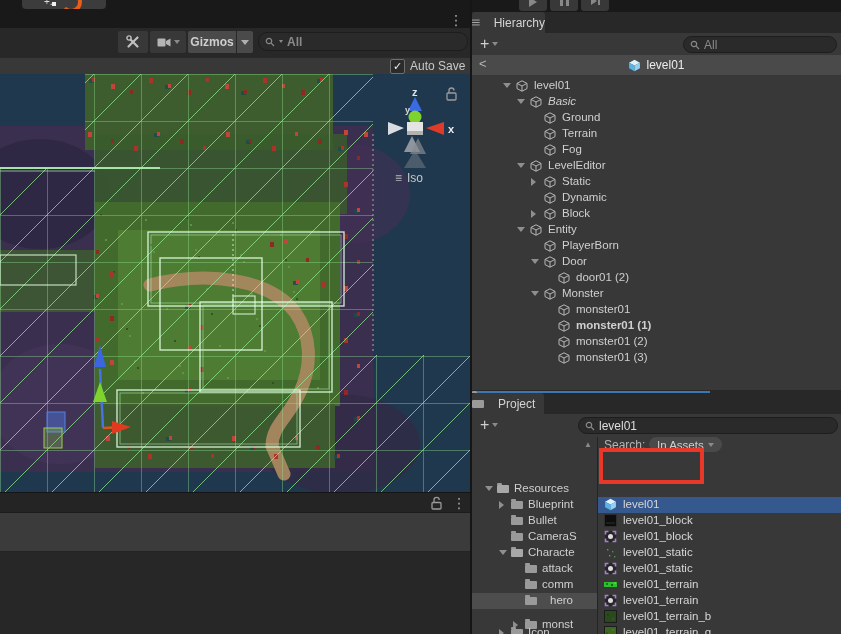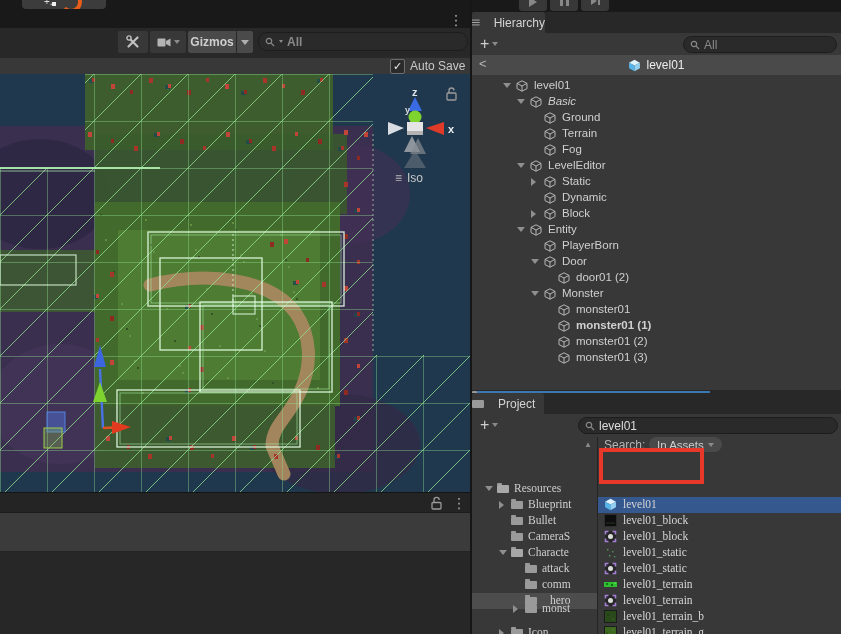--- a/index.html
+++ b/index.html
@@ -68,21 +68,21 @@
   
   #proj-accent{left:477px;top:391px;width:233px;height:2px;background:#3d76b5;}
   #proj-tabrow{left:472px;top:393px;width:369px;height:21px;}
   #proj-tab{width:72px;}
   #proj-toolbar{left:472px;top:414px;width:369px;height:23px;}
   #proj-search{left:106px;top:3px;width:246px;height:15px;color:#dedede;}
   #proj-body{left:472px;top:437px;width:369px;height:197px;background:#383838;overflow:hidden;}
   #proj-folders{position:absolute;left:0;top:0;width:125px;height:197px;overflow:hidden;}
   #proj-divider{position:absolute;left:125px;top:0;width:1px;height:197px;background:#242424;}
   #proj-results{position:absolute;left:126px;top:0;width:243px;height:197px;overflow:hidden;}
-  .p-row{position:absolute;left:0;width:100%;height:16px;cursor:pointer;font-family:Liberation Serif, serif;}
+  .p-row{position:absolute;left:0;width:100%;height:16px;cursor:pointer;}
   .p-row.sel-gray{background:#4d4d4d;}
   .p-row.sel-blue{background:#35588e;}
   .folder{position:absolute;top:4px;width:12px;height:8px;background:#9a9a9a;border-radius:1px;}
   .folder:before{content:"";position:absolute;left:0;top:-2px;width:5px;height:2px;background:#9a9a9a;border-radius:1px 1px 0 0;}
   .folder.open{background:#a8a8a8;}
   #scroll-up{position:absolute;left:112px;top:3px;color:#8a8a8a;font-size:8px;cursor:pointer;}
   #search-head{position:absolute;left:0;top:0;width:243px;height:16px;}
   #search-head-lbl{position:absolute;left:6px;top:1px;color:#b4b4b4;}
   #scope-pill{position:absolute;left:51px;top:0;height:15px;background:#4a4a4a;border-radius:8px;display:flex;align-items:center;gap:4px;padding:0 8px;color:#cfcfcf;font-size:11.5px;cursor:pointer;}
   .res-ic{position:absolute;left:6px;top:1px;width:13px;height:13px;}
@@ -584,21 +584,21 @@
         <span class="lbl" style="left: 70px;">attack</span>
       </div>
       <div class="p-row" style="top: 140px;">
         <span class="folder" style="left: 53px;"></span>
         <span class="lbl" style="left: 70px;">comm</span>
       </div>
       <div class="p-row sel-gray" style="top: 156px;">
         <span class="folder" style="left: 53px;"></span>
         <span class="lbl" style="left: 78px;">hero</span>
       </div>
-      <div class="p-row" style="top: 164px; padding-left: 34px;">
+      <div class="p-row" style="top: 180px; padding-left: 34px;">
         <span class="tri right" style="left: 41px;"></span>
         <span class="folder" style="left: 53px;"></span>
         <span class="lbl" style="left: 70px;">monst</span>
       </div>
       <div class="p-row" style="top: 188px;">
         <span class="tri right" style="left: 27px;"></span>
         <span class="folder" style="left: 39px;"></span>
         <span class="lbl" style="left: 56px;">Icon</span>
       </div>
     </div>

